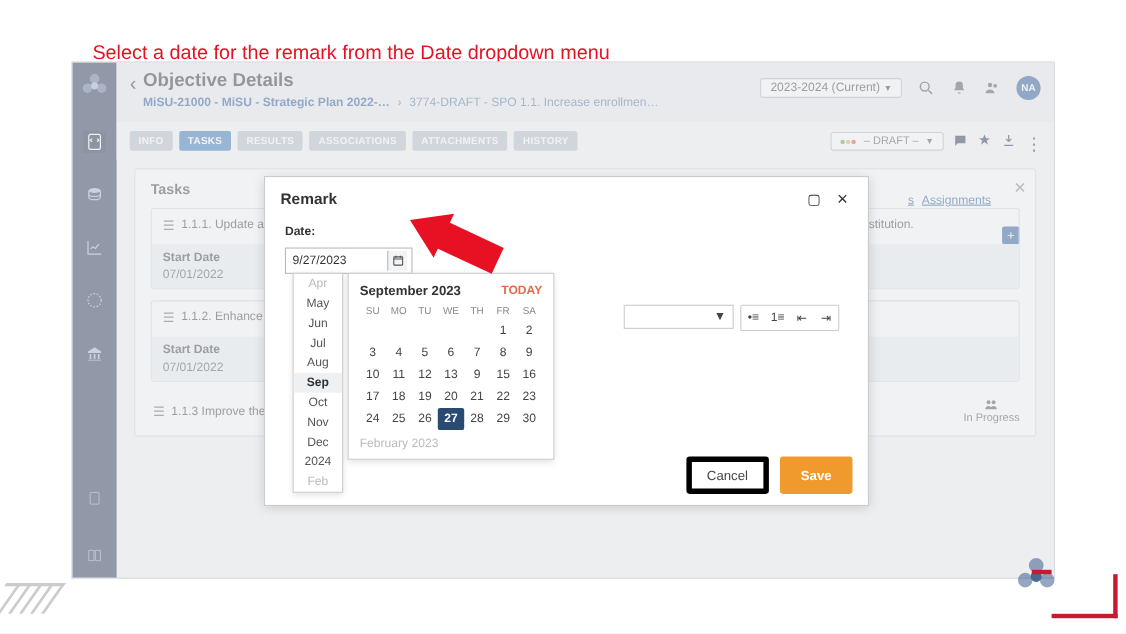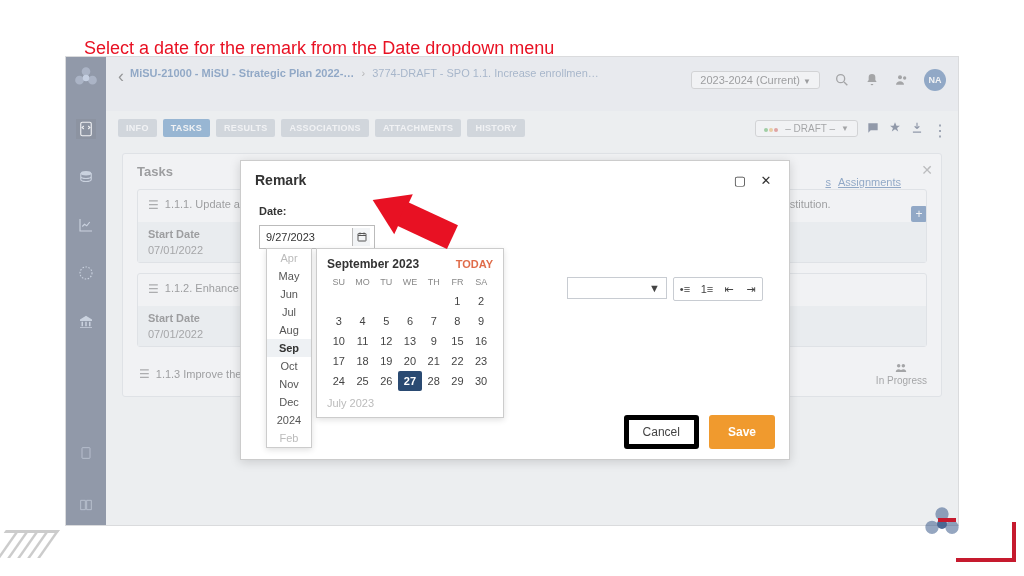--- a/index.html
+++ b/index.html
@@ -163,20 +163,21 @@
       <svg viewBox="0 0 24 24" width="16" height="16" fill="currentColor">
           <path d="M4 5h7v14H4zM13 5h7v14h-7z" fill="none" stroke="currentColor"></path>
         </svg>
     </div>
   </div>
 
   <div class="main">
     <div class="topbar">
       <span class="back-chevron">‹</span>
       <div class="title-stack">
+        <div class="page-title">Objective Details</div>
         <div class="breadcrumb">
           <span class="link">MiSU-21000 - MiSU - Strategic Plan 2022-…</span>
           <span class="sep">›</span>
           <span class="current">3774-DRAFT - SPO 1.1. Increase enrollmen…</span>
         </div>
       </div>
       <div class="topbar-right">
         <div class="period-pill"><span>2023-2024 (Current)</span> <span style="font-size:8px">▼</span></div>
         <div class="tb-icon">
             <svg viewBox="0 0 24 24" width="16" height="16" fill="none" stroke="currentColor" stroke-width="2">
@@ -391,21 +392,21 @@
       <div class="day-row">
         <span>24</span>
         <span>25</span>
         <span>26</span>
         <span class="sel">27</span>
         <span>28</span>
         <span>29</span>
         <span>30</span>
       </div>
     </div>
-  <div class="next-month">July 2023</div>
+  <div class="next-month">February 2023</div>
 </div>
 
 <div class="red-arrow">
   <div class="red-arrow-wrap">
     <div class="head"></div>
       <div class="shaft"></div>
   </div>
 </div>
 
 <div class="deco-logo">

